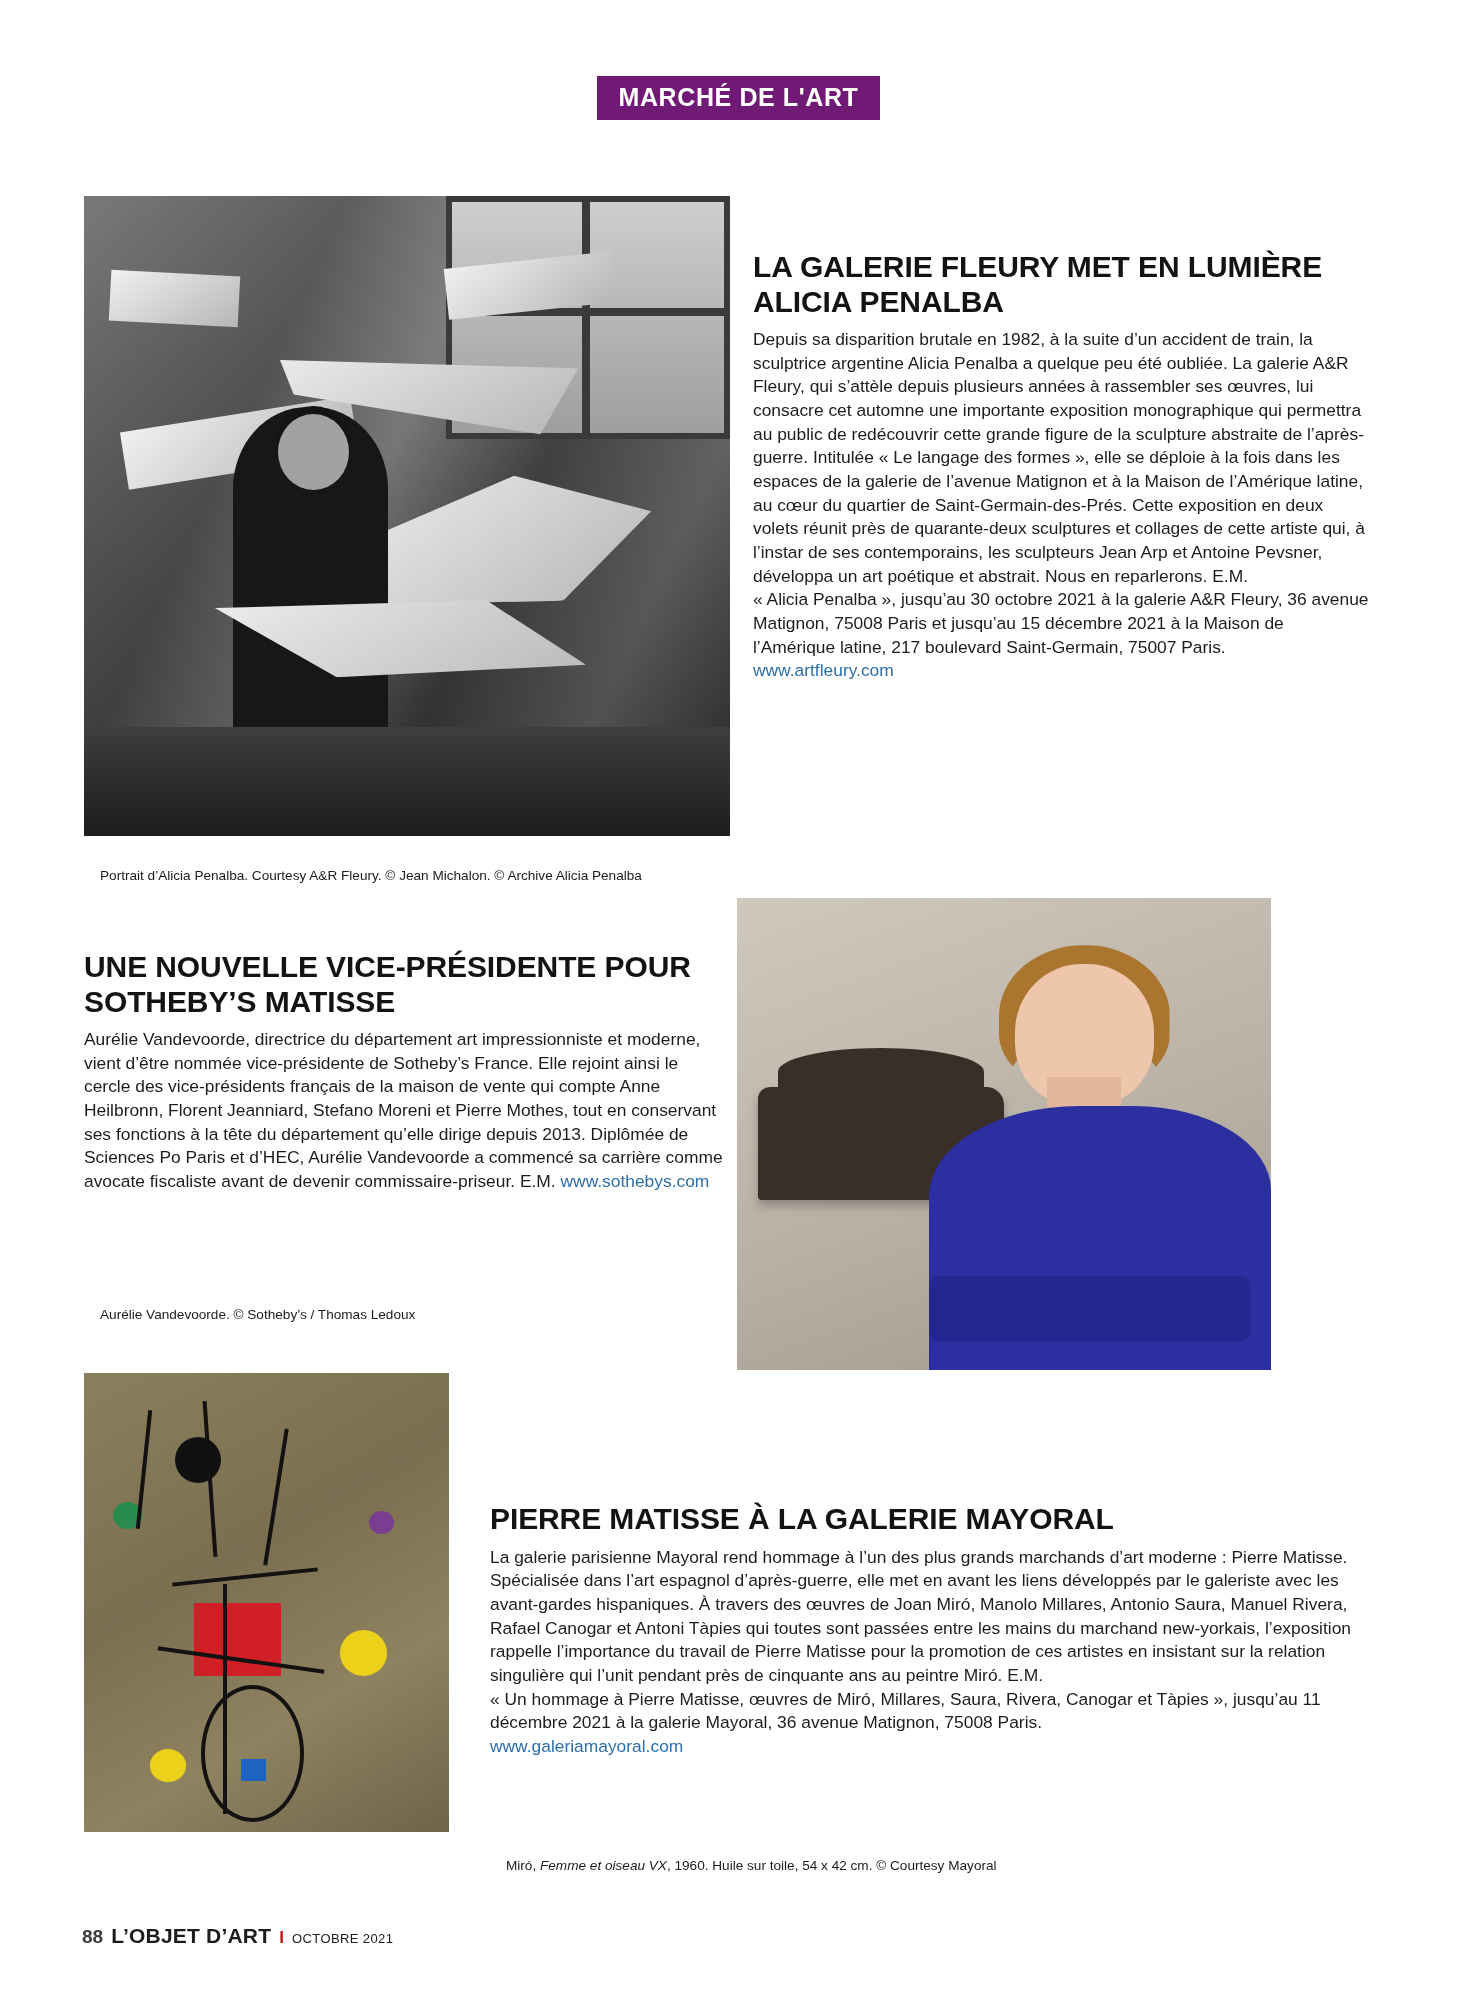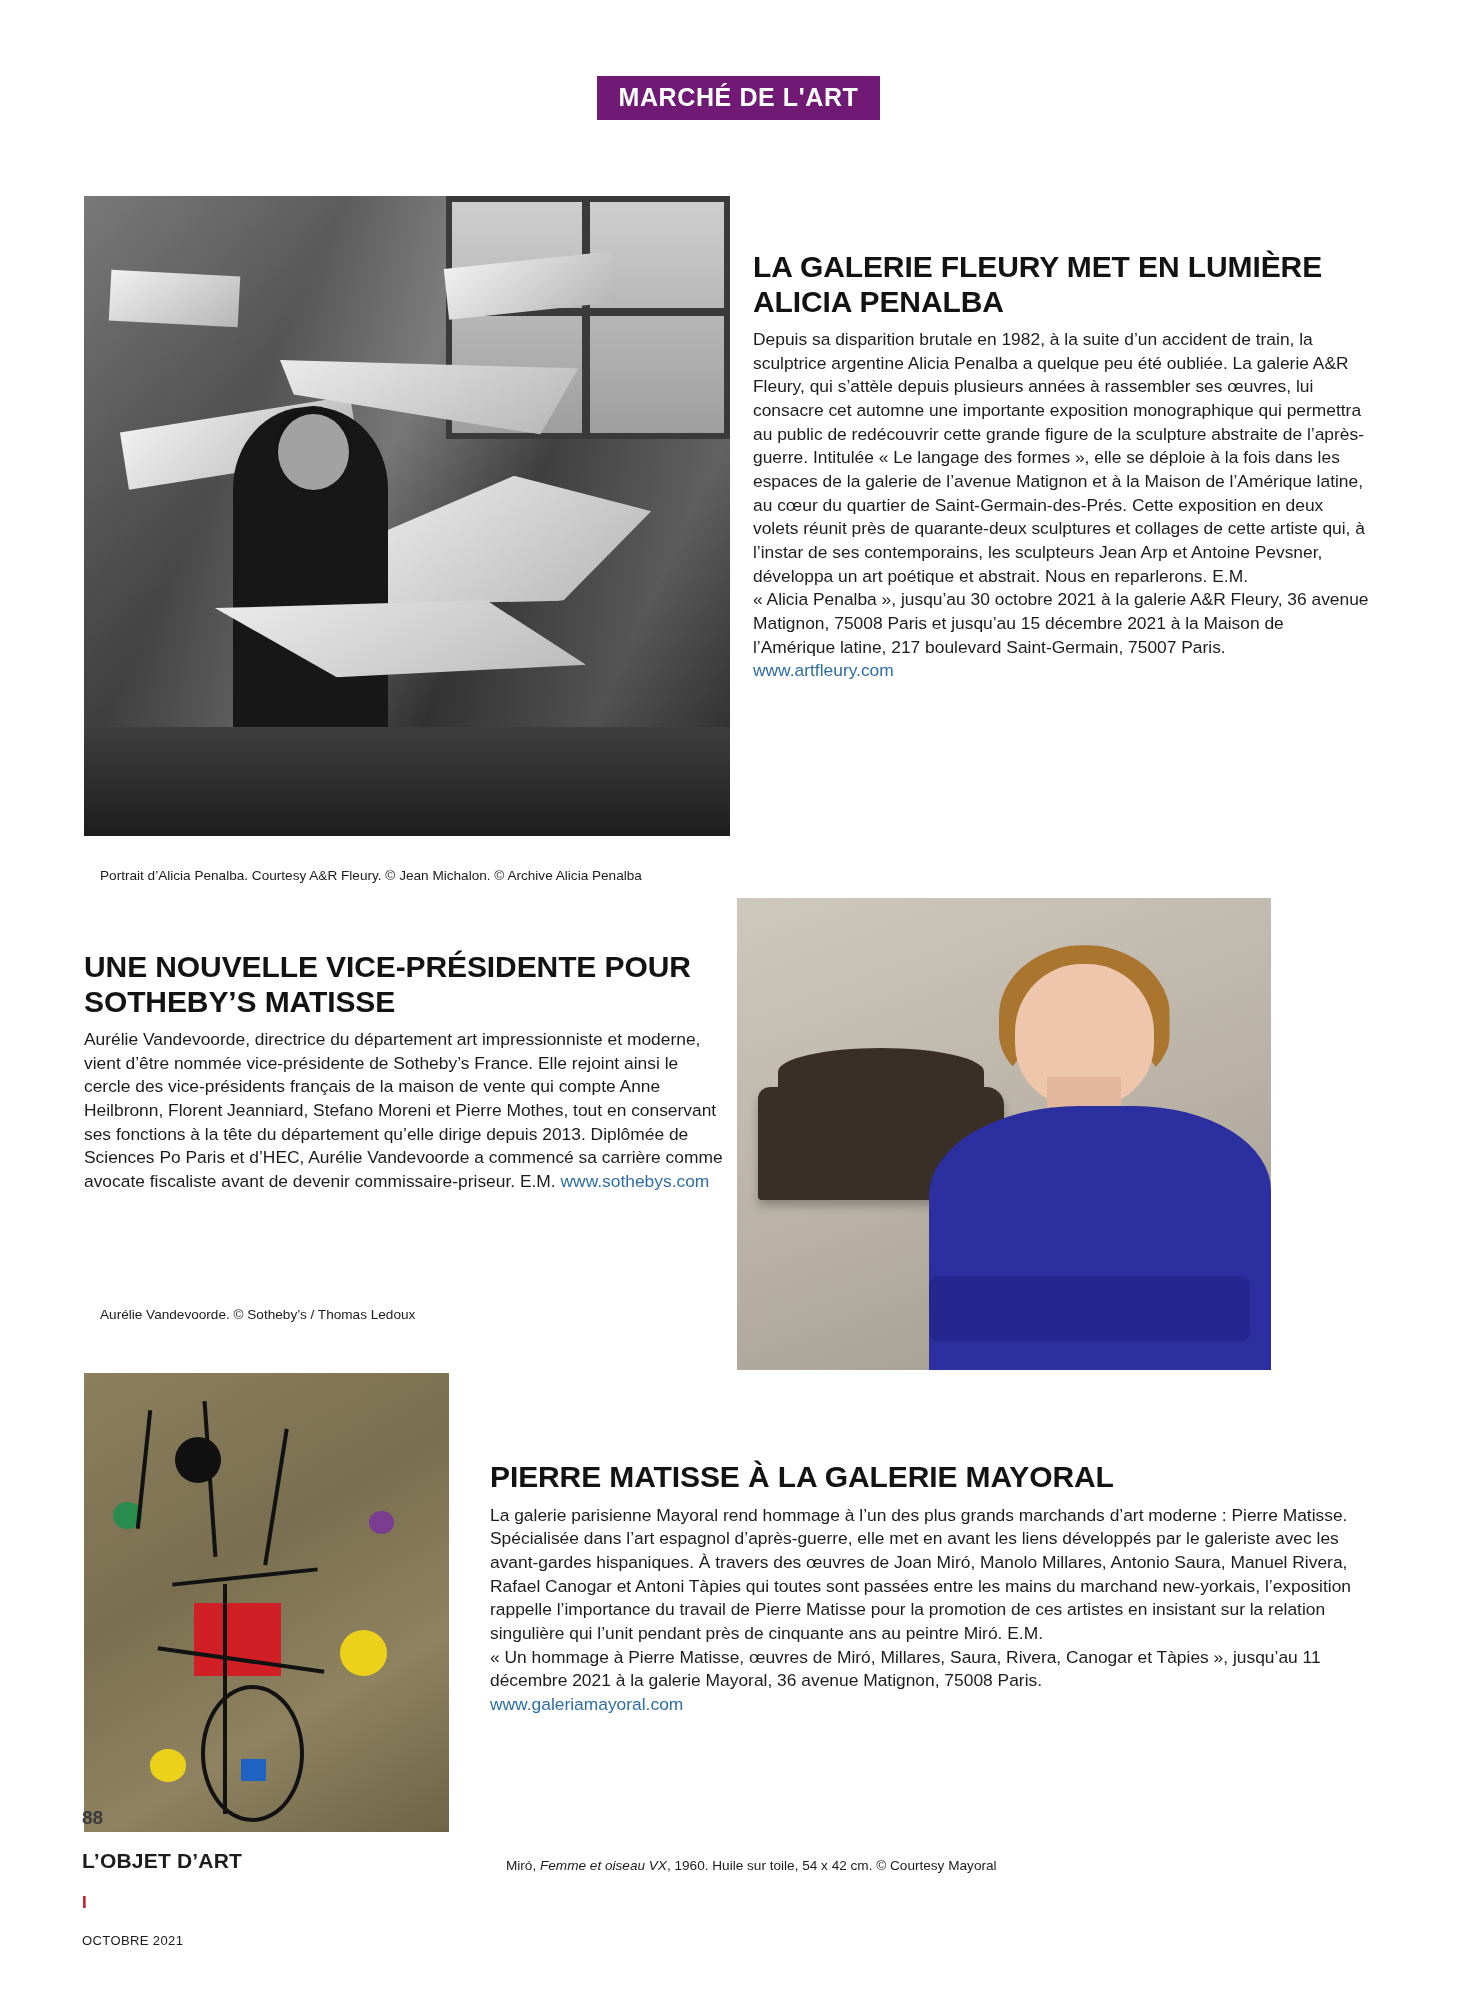--- a/index.html
+++ b/index.html
@@ -292,40 +292,39 @@
   }
   .miro-yellow1 { position: absolute; left: 70%; top: 56%; width: 13%; height: 10%; background: #ecd11b; border-radius: 50%; }
   .miro-yellow2 { position: absolute; left: 18%; top: 82%; width: 10%; height: 7%; background: #ecd11b; border-radius: 50%; }
   .miro-green  { position: absolute; left: 8%;  top: 28%; width: 8%;  height: 6%;  background: #2a8b4e; border-radius: 50%; }
   .miro-purple { position: absolute; left: 78%; top: 30%; width: 7%;  height: 5%;  background: #7b3d8f; border-radius: 50%; }
   .miro-oval   { position: absolute; left: 32%; top: 68%; width: 26%; height: 28%; border: 4px solid #121212; border-radius: 50%; }
 
   #article-mayoral-text {
     position: absolute;
     left: 490px;
-    top: 1460px;
+    top: 1502px;
     width: 883px;
   }
   #caption-miro {
     position: absolute;
     left: 490px;
     top: 1841px;
     width: 900px;
   }
 
   
   #page-footer {
     position: absolute;
     left: 82px;
     bottom: 52px;
     display: flex;
     align-items: baseline;
-    gap: 20px;
+    gap: 8px;
     color: #1c1c1c;
-    flex-direction: column;
   }
   #page-footer .folio {
     font-size: 19px;
     font-weight: bold;
     color: #3b3b3b;
   }
   #page-footer .pub {
     font-size: 21px;
     font-weight: bold;
     letter-spacing: 0.2px;

